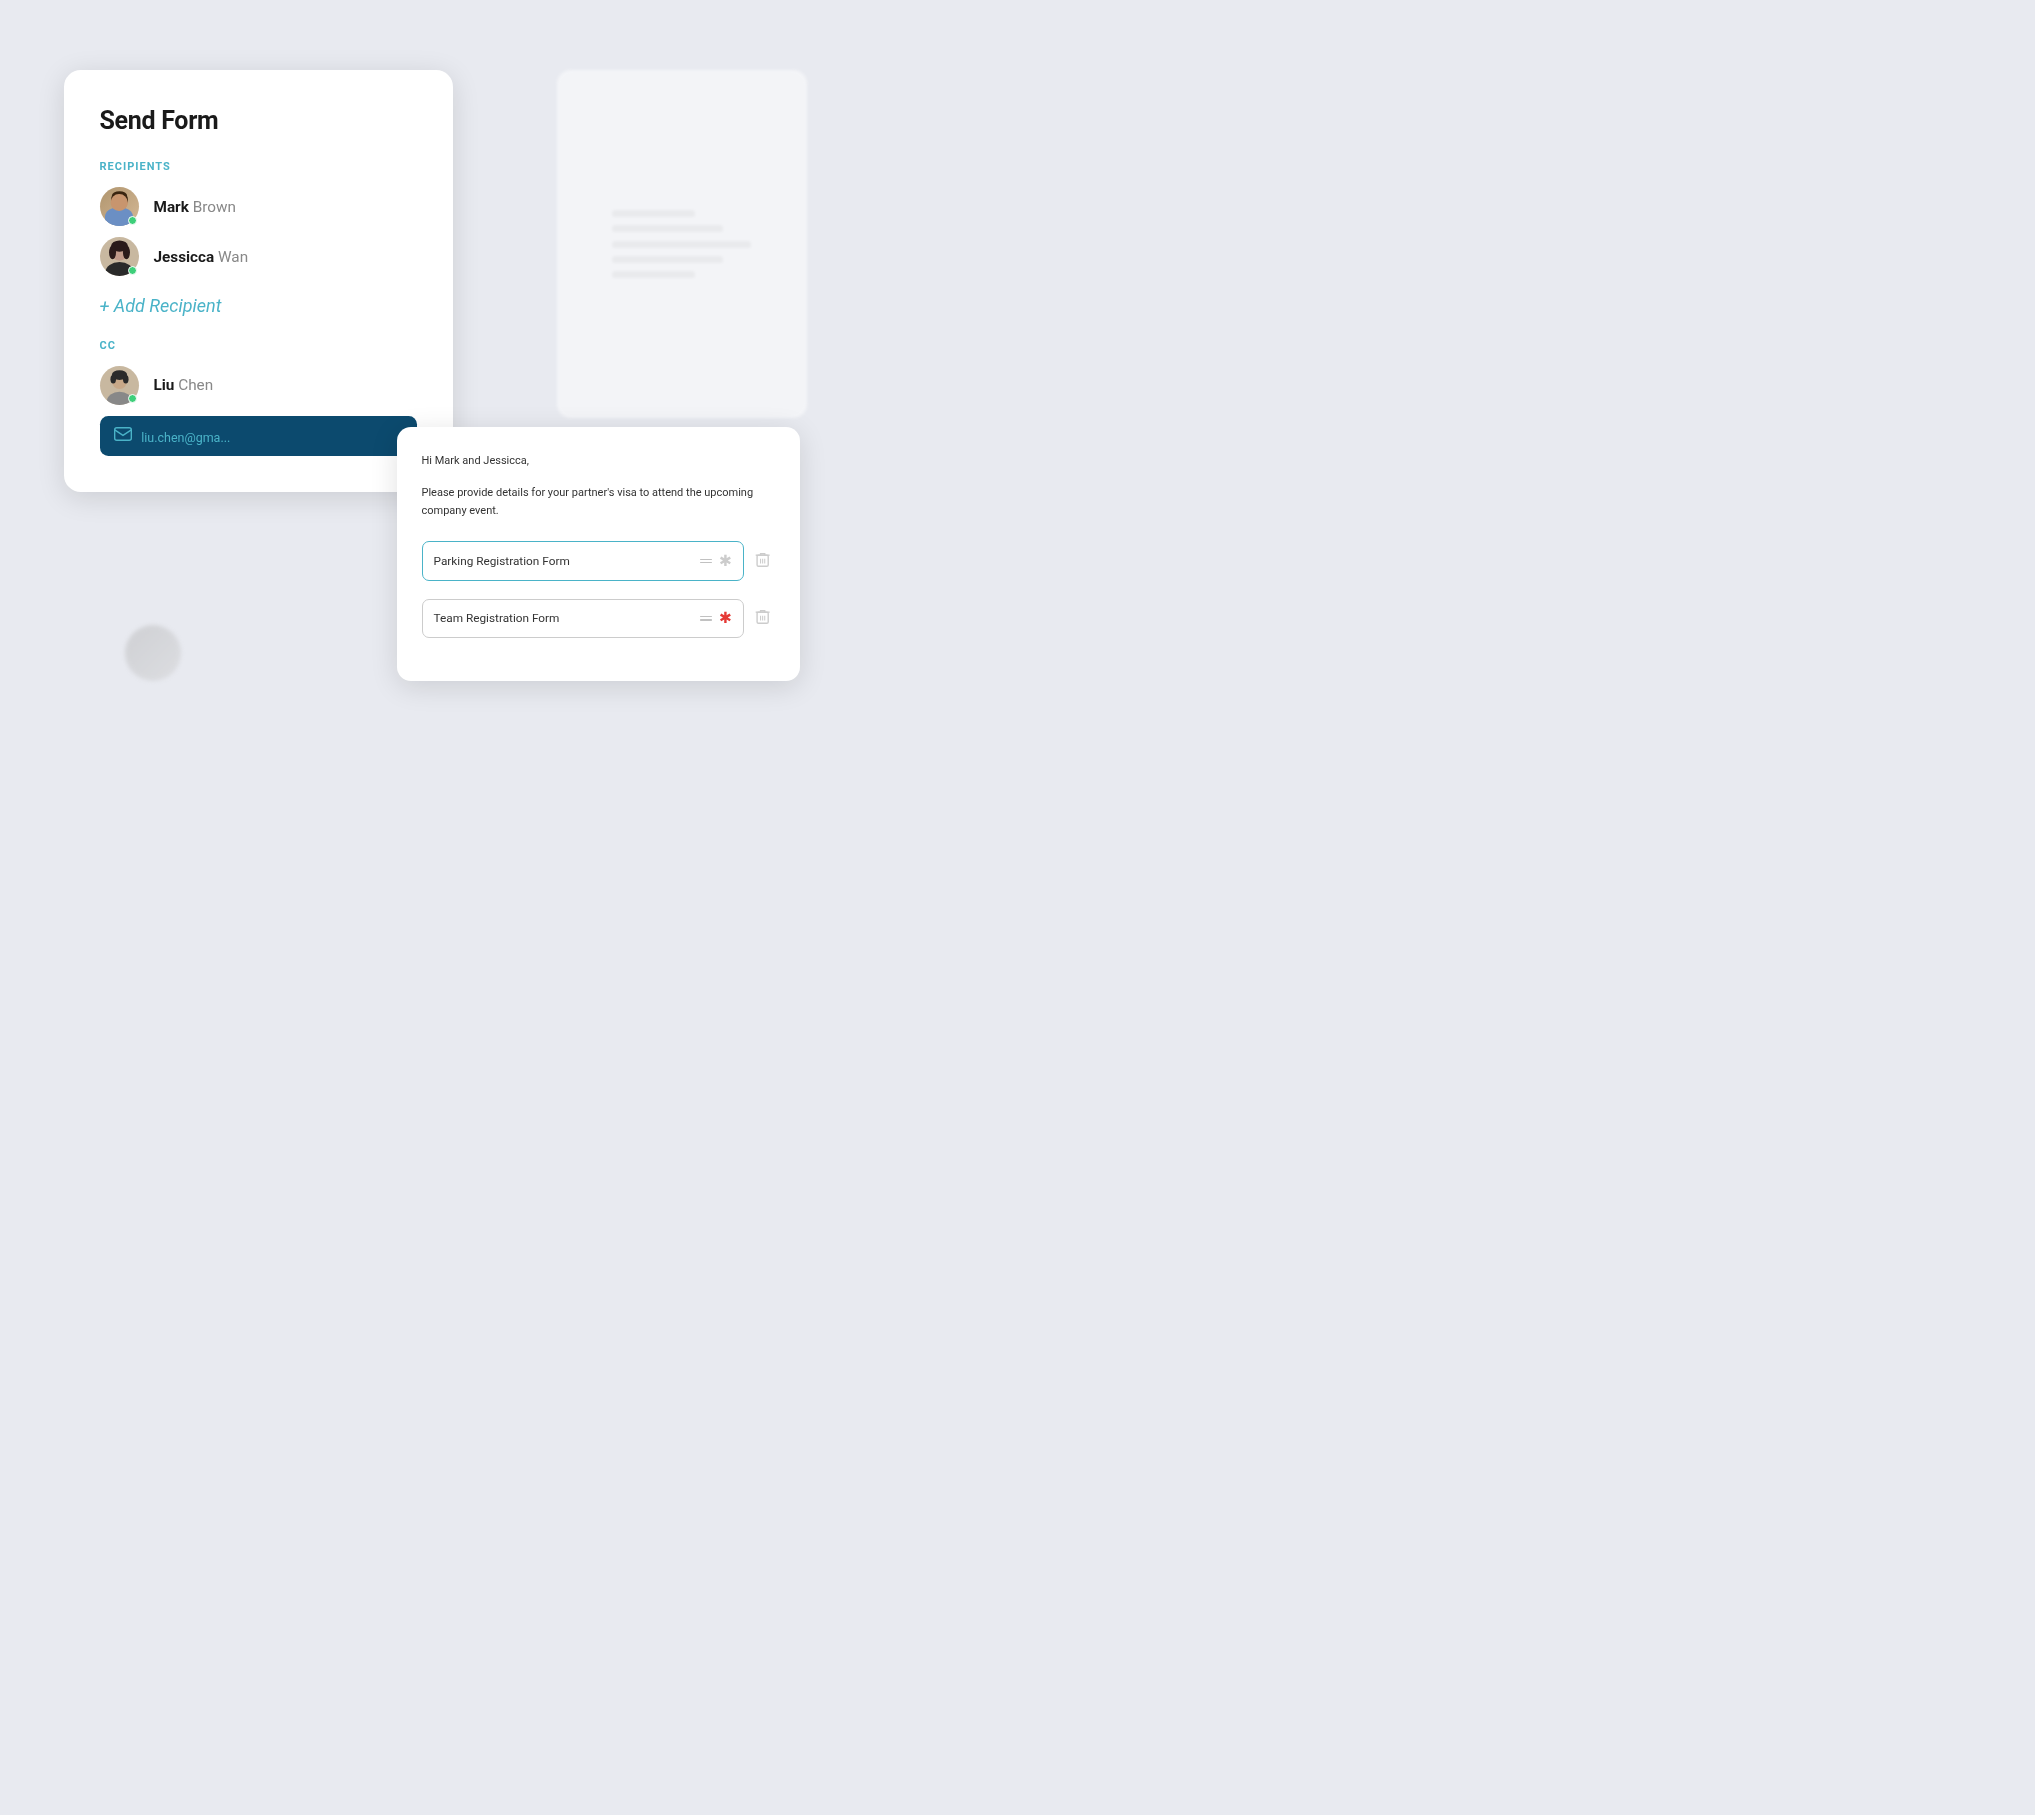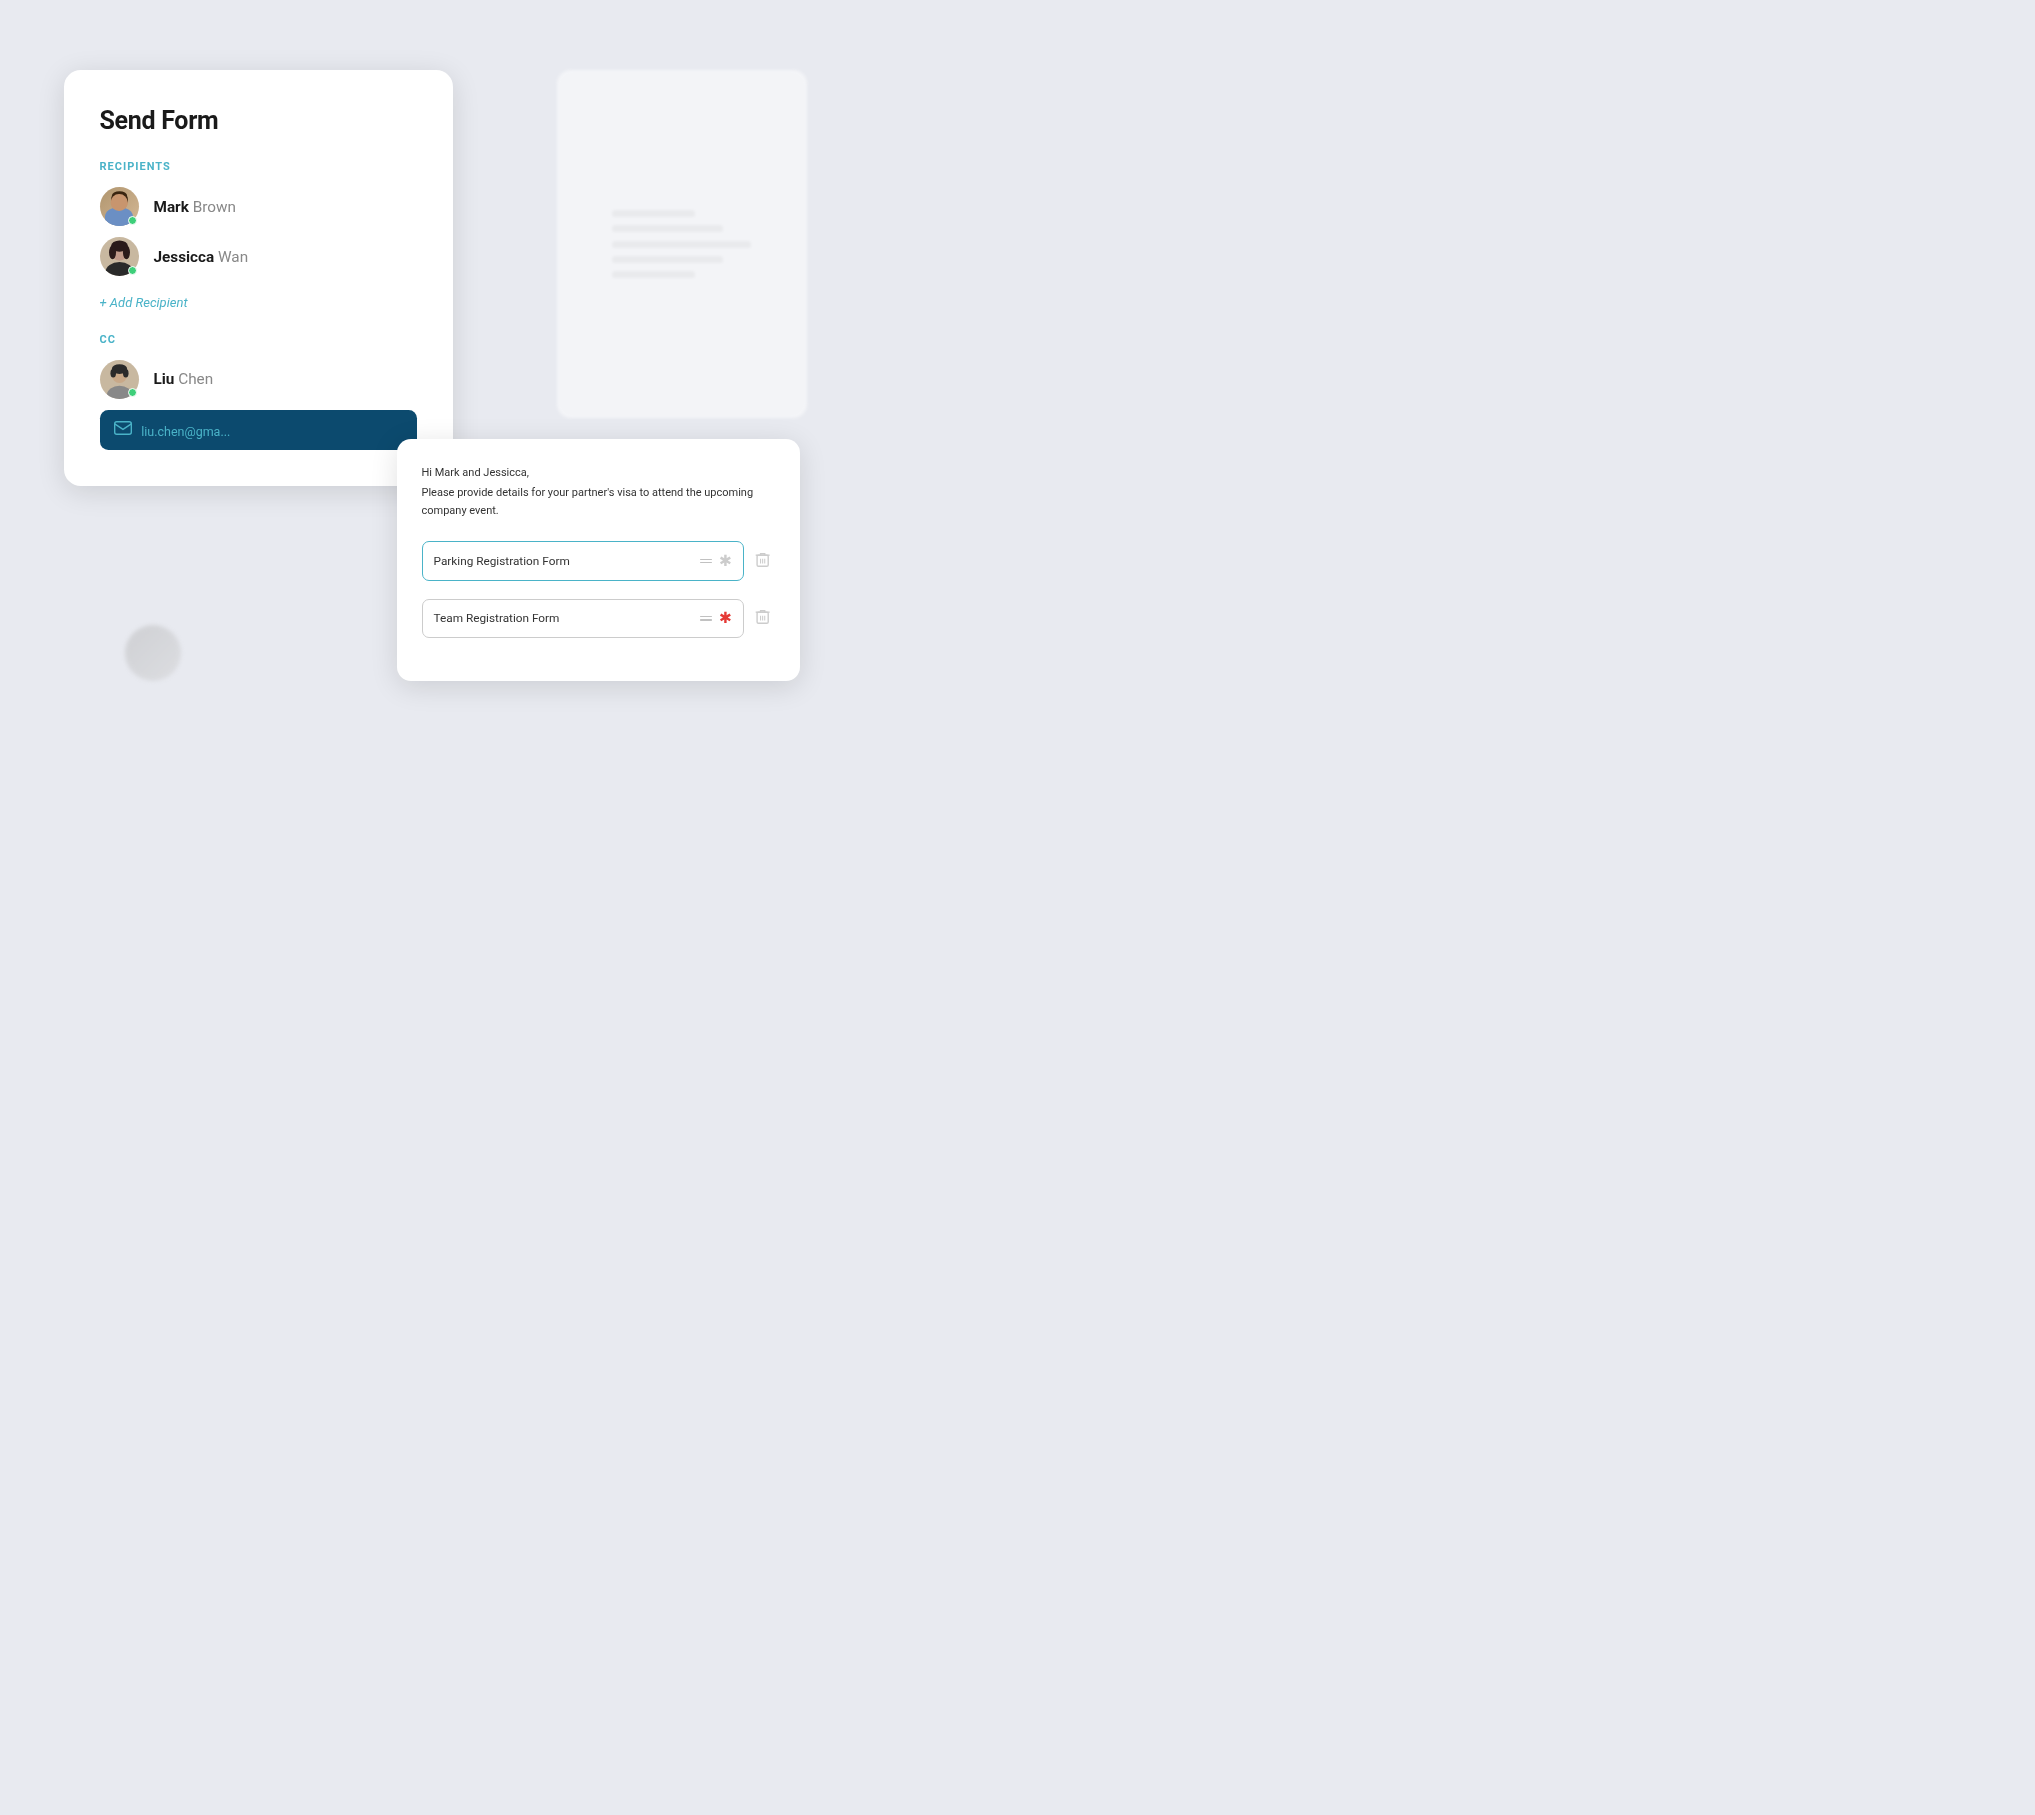--- a/index.html
+++ b/index.html
@@ -168,21 +168,21 @@
     .recipient-name .first {
       font-weight: 700;
     }
 
     .recipient-name .last {
       font-weight: 400;
       color: #888;
     }
 
     .add-recipient-btn {
-      font-size: 13px;
+      font-size: 18px;
       color: #4ab3c8;
       font-style: italic;
       cursor: pointer;
       margin-top: 5.6px;
       padding: 2.8px 0;
       background: none;
       border: none;
       font-family: inherit;
     }
 
@@ -238,21 +238,21 @@
     }
 
     .message-text {
       font-size: 11px;
       color: #333;
       line-height: 1.6;
       margin-bottom: 22px;
     }
 
     .message-text .greeting {
-      margin-bottom: 2px;
+      margin-bottom: 14px;
     }
 
     .form-item {
       display: flex;
       align-items: center;
       gap: 7px;
       margin-bottom: 18px;
     }
 
     .form-input-box {

